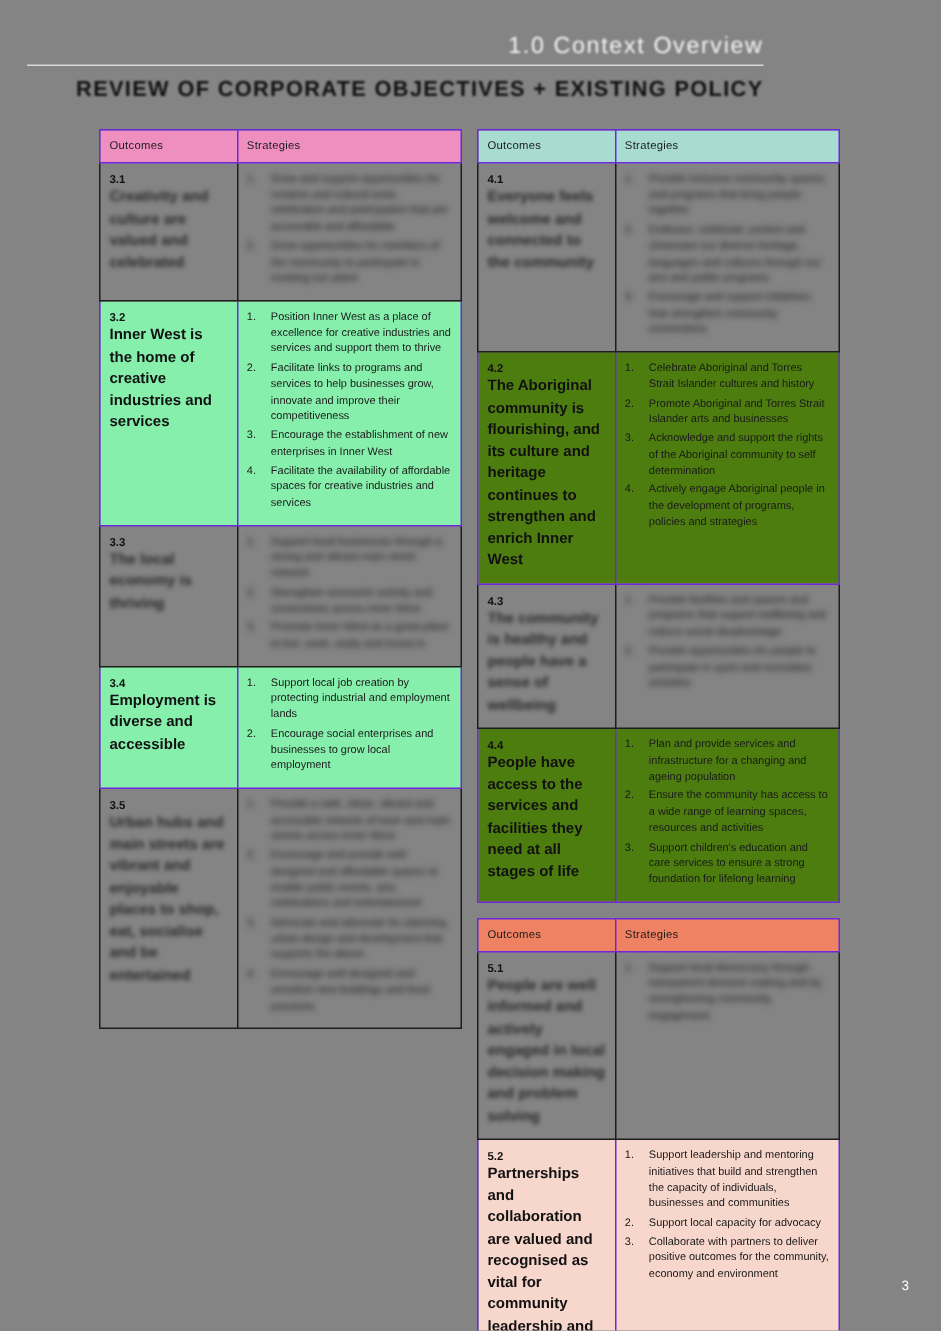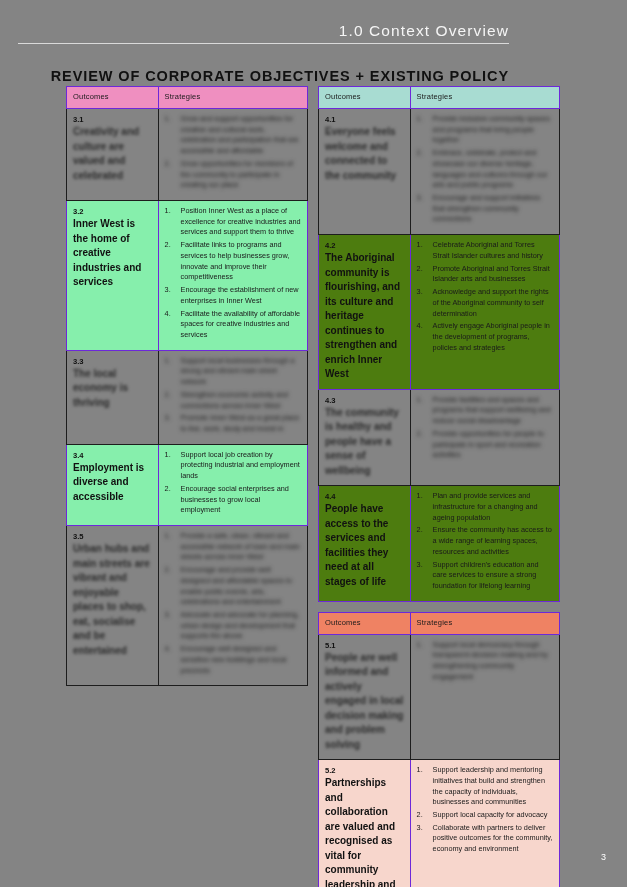--- a/index.html
+++ b/index.html
@@ -32,21 +32,21 @@
   .hdr-rule {
     position: absolute;
     top: 43px; left: 18px; right: 18px;
     height: 1px;
     background: #ffffff;
     opacity: .7;
     filter: blur(0.5px);
   }
   .hdr-main-title {
     position: absolute;
-    top: 68px; left: 0; right: 18px;
+    top: 52px; left: 0; right: 18px;
     text-align: right;
     font-size: 14.5px;
     font-weight: bold;
     letter-spacing: 0.9px;
     color: #111111;
     filter: blur(0.6px);
   }
 
   
   .col-left  { position: absolute; left: 66px;  top: 86px;  width: 242px; }

